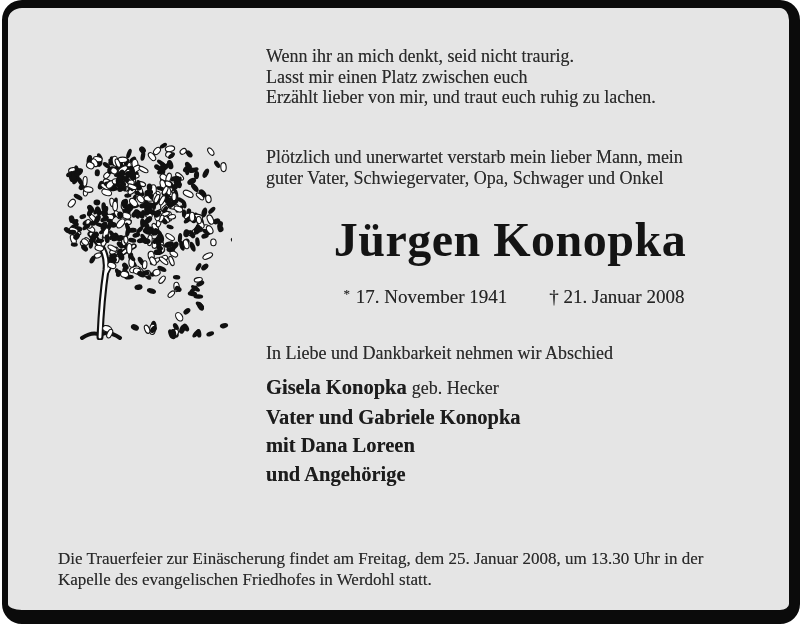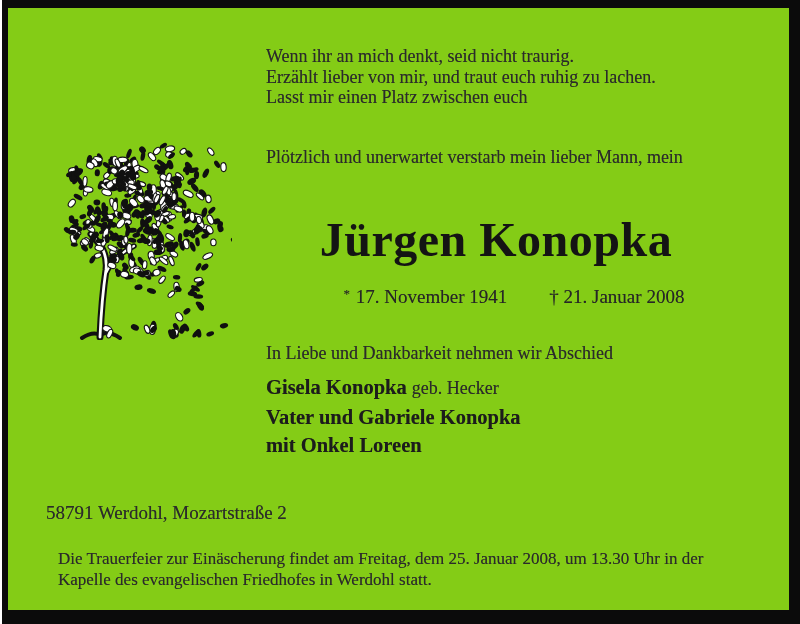--- a/index.html
+++ b/index.html
@@ -3,31 +3,31 @@
 <meta charset="utf-8">
 <style>
   html,body{margin:0;padding:0;background:#fff;}
   .page{
     position:relative;width:800px;height:624px;background:#ffffff;
     font-family:"Liberation Serif","DejaVu Serif",serif;overflow:hidden;
   }
   .frame{
     position:absolute;left:2px;top:0;right:0;bottom:0;
     border-style:solid;border-color:#0b0b0b;
-    border-width:8px 11px 14px 6px;background:#84cc16;
+    border-width:8px 11px 14px 6px;background:#e5e5e5;border-radius:20px;
   }
   .abs{position:absolute;}
   .body-text{
     font-size:18px;line-height:20.5px;color:#2b2b2b;
     text-shadow:0 0 0.5px rgba(43,43,43,.55);white-space:nowrap;
   }
   .poem{left:258px;top:38px;}
   .intro{left:258px;top:139px;}
   .name{
-    left:212px;top:206px;width:552px;text-align:center;margin:0;
+    left:226px;top:206px;width:552px;text-align:center;margin:0;
     font-size:48px;font-weight:bold;color:#141414;letter-spacing:.5px;
     line-height:1.1;white-space:nowrap;
   }
   .dates{
     left:230px;top:278px;width:552px;text-align:center;
     font-size:19px;color:#262626;white-space:nowrap;
     text-shadow:0 0 0.5px rgba(43,43,43,.5);
   }
   .birth-part{margin-right:42px;}
   .star{font-size:13px;vertical-align:5px;letter-spacing:1px;}
@@ -517,43 +517,44 @@
         <ellipse cx="127.4" cy="202.3" rx="5.0" ry="2.9" transform="rotate(86 127.4 202.3)" fill="#101010"></ellipse>
         <ellipse cx="107.4" cy="197.5" rx="3.9" ry="2.8" transform="rotate(132 107.4 197.5)" fill="#101010"></ellipse>
         <ellipse cx="150.2" cy="201.4" rx="5.0" ry="2.3" transform="rotate(131 150.2 201.4)" fill="#101010"></ellipse>
         <ellipse cx="140.0" cy="195.5" rx="4.3" ry="2.5" transform="rotate(60 140.0 195.5)" fill="#101010"></ellipse>
         <ellipse cx="152.9" cy="201.3" rx="4.3" ry="2.4" transform="rotate(81 152.9 201.3)" fill="#101010"></ellipse>
         <ellipse cx="88.9" cy="195.4" rx="4.2" ry="3.0" transform="rotate(26 88.9 195.4)" fill="#101010"></ellipse>
       </svg>
 
     <div class="abs body-text poem">
       <div>Wenn ihr an mich denkt, seid nicht traurig.</div>
+      <div>Lasst mir einen Platz zwischen euch</div>
       <div>Erzählt lieber von mir, und traut euch ruhig zu lachen.</div>
-      <div>Lasst mir einen Platz zwischen euch</div>
     </div>
 
     <div class="abs body-text intro">
       <div>Plötzlich und unerwartet verstarb mein lieber Mann, mein</div>
+      <div>guter Vater, Schwiegervater, Opa, Schwager und Onkel</div>
     </div>
 
     <h1 class="abs name">Jürgen Konopka</h1>
 
     <div class="abs dates">
       <span class="birth-part"><span class="star">*</span> <span>17. November 1941</span></span><span><span class="dagger">†</span> <span>21. Januar 2008</span></span>
     </div>
 
     <div class="abs body-text farewell">In Liebe und Dankbarkeit nehmen wir Abschied</div>
 
     <div class="abs mourners">
       <div><span>Gisela Konopka</span> <span class="suffix">geb. Hecker</span></div>
       <div>Vater und Gabriele Konopka</div>
-      <div>mit Onkel Loreen</div>
+      <div>mit Dana Loreen</div>
+      <div>und Angehörige</div>
     </div>
 
-    <div class="abs body-text address">58791 Werdohl, Mozartstraße 2</div>
 
     <div class="abs body-text funeral">
       <div>Die Trauerfeier zur Einäscherung findet am Freitag, dem 25. Januar 2008, um 13.30 Uhr in der</div>
       <div>Kapelle des evangelischen Friedhofes in Werdohl statt.</div>
     </div>
 
   </div>
 </div>
 
 </body></html>

